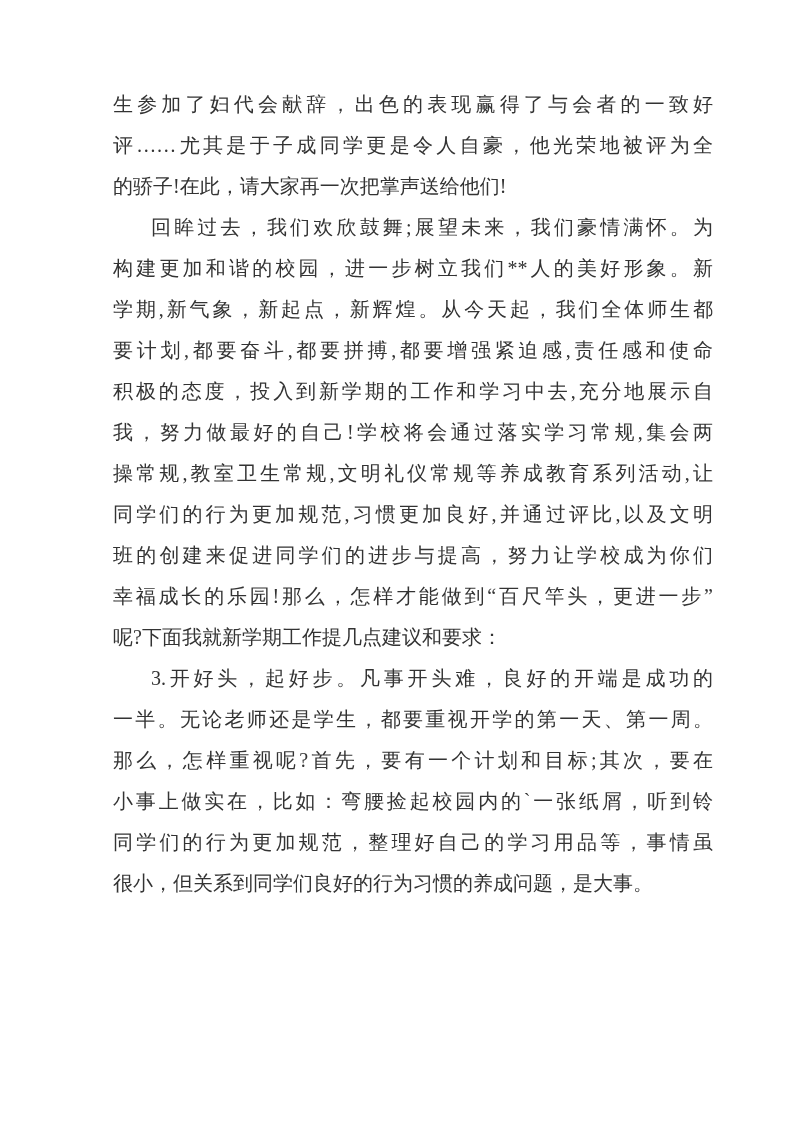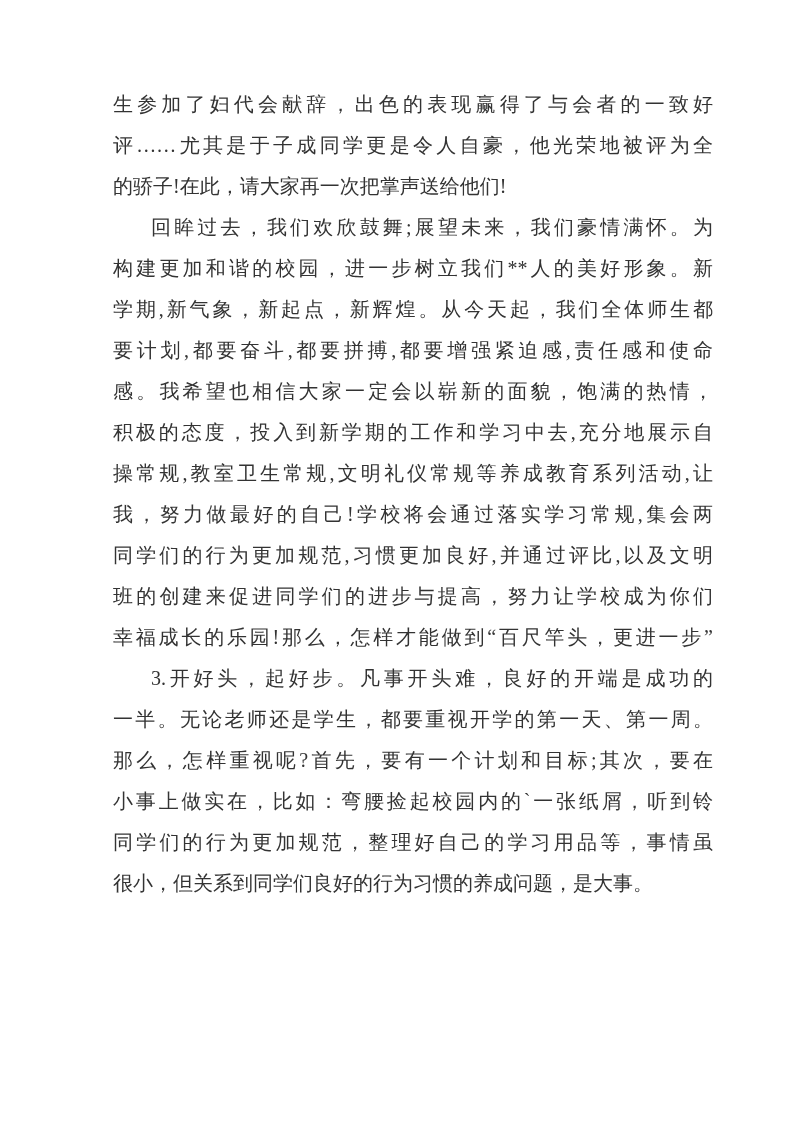--- a/index.html
+++ b/index.html
@@ -55,27 +55,27 @@
       <div class="para">
         <div class="line">生参加了妇代会献辞，出色的表现赢得了与会者的一致好</div>
         <div class="line">评……尤其是于子成同学更是令人自豪，他光荣地被评为全</div>
         <div class="line last">的骄子!在此，请大家再一次把掌声送给他们!</div>
       </div>
       <div class="para">
         <div class="line indent">回眸过去，我们欢欣鼓舞;展望未来，我们豪情满怀。为</div>
         <div class="line">构建更加和谐的校园，进一步树立我们**人的美好形象。新</div>
         <div class="line">学期,新气象，新起点，新辉煌。从今天起，我们全体师生都</div>
         <div class="line">要计划,都要奋斗,都要拼搏,都要增强紧迫感,责任感和使命</div>
-        <div class="line">感。我希望也相信大家一定会以崭新的面貌，饱满的热情，</div>
         <div class="line">积极的态度，投入到新学期的工作和学习中去,充分地展示自</div>
+        <div class="line">我，努力做最好的自己!学校将会通过落实学习常规,集会两</div>
         <div class="line">操常规,教室卫生常规,文明礼仪常规等养成教育系列活动,让</div>
-        <div class="line">我，努力做最好的自己!学校将会通过落实学习常规,集会两</div>
         <div class="line">同学们的行为更加规范,习惯更加良好,并通过评比,以及文明</div>
         <div class="line">班的创建来促进同学们的进步与提高，努力让学校成为你们</div>
         <div class="line">幸福成长的乐园!那么，怎样才能做到“百尺竿头，更进一步”</div>
+        <div class="line last">呢?下面我就新学期工作提几点建议和要求：</div>
       </div>
       <div class="para">
         <div class="line indent">3.开好头，起好步。凡事开头难，良好的开端是成功的</div>
         <div class="line">一半。无论老师还是学生，都要重视开学的第一天、第一周。</div>
         <div class="line">那么，怎样重视呢?首先，要有一个计划和目标;其次，要在</div>
         <div class="line">小事上做实在，比如：弯腰捡起校园内的`一张纸屑，听到铃</div>
         <div class="line">同学们的行为更加规范，整理好自己的学习用品等，事情虽</div>
         <div class="line last">很小，但关系到同学们良好的行为习惯的养成问题，是大事。</div>
       </div>
     </div>

